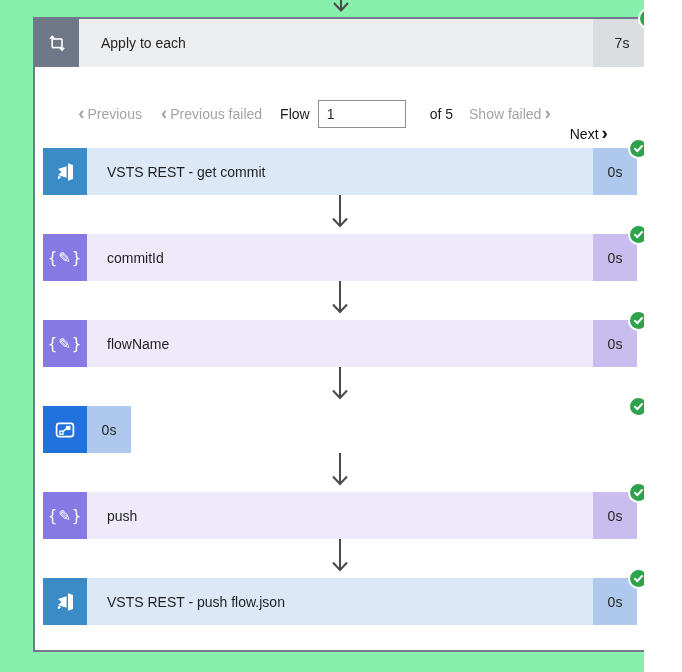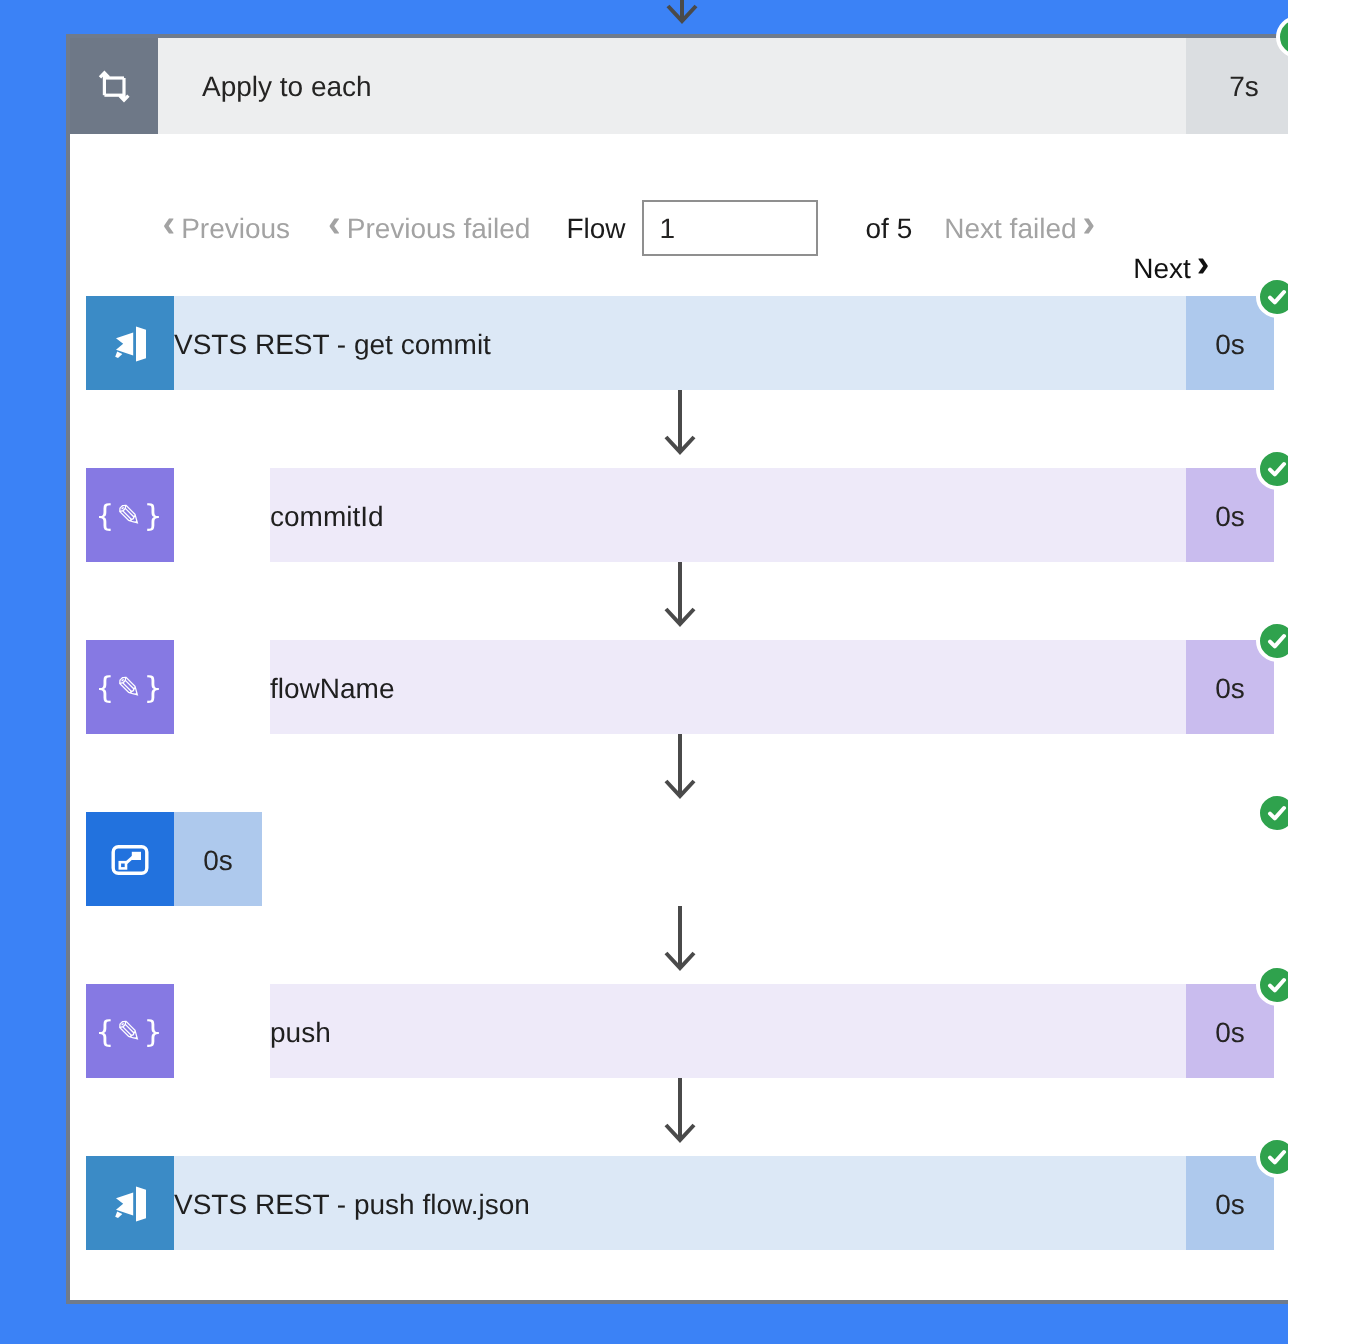--- a/index.html
+++ b/index.html
@@ -1,17 +1,17 @@
 <!DOCTYPE html>
 <html><head>
 <meta charset="utf-8">
 <style>
   html,body{margin:0;padding:0;}
   .stage{
-    width:644px;height:672px;background:#3b82f6;position:relative;overflow:hidden;
+    width:644px;height:672px;background:#86efac;position:relative;overflow:hidden;
     font-family:"Liberation Sans",sans-serif;-webkit-font-smoothing:antialiased;
   }
   
   .entry-arrow{position:absolute;left:331px;top:0;}
 
   
   .scope{
     position:absolute;left:33px;top:17px;width:620px;height:635px;
     background:#fff;border:2px solid #6F7B8C;box-sizing:border-box;
   }
@@ -40,28 +40,28 @@
     font-size:14px;font-family:"Liberation Sans",sans-serif;padding:0 8px;margin-left:8px;box-sizing:border-box;
   }
   .of-label{margin-left:24px;}
   .next-strong{font-weight:400;color:#111;margin-top:40px;}
   .next-strong .chev{font-weight:700;}
 
   
   .rows{padding:6px 14px 0 8px;}
   .action-row{position:relative;display:flex;height:47px;cursor:pointer;}
   .row-icon{width:44px;flex:none;display:flex;align-items:center;justify-content:center;}
-  .row-title{flex:1;display:flex;align-items:center;font-size:14px;color:#1f1f1f;}
+  .row-title{flex:1;display:flex;align-items:center;padding-left:20px;font-size:14px;color:#1f1f1f;}
   .row-duration{width:44px;flex:none;display:flex;align-items:center;justify-content:center;font-size:14px;color:#252423;}
   .ic-vsts{background:#3B8BC6;}
   .ic-flow{background:#2272DE;}
   .ic-var{background:#8679E3;}
   .bg-blue{background:#DCE8F6;}
   .dur-blue{background:#AEC9ED;}
-  .bg-purple{background:#EEEAF9;margin-left:48px;}
+  .bg-purple{background:#EEEAF9;}
   .dur-purple{background:#C9BCEE;}
   .var-glyph{color:#fff;font-size:15px;letter-spacing:1px;font-family:"DejaVu Sans","Liberation Sans",sans-serif;}
 
   .arrow-wrap{height:39px;display:flex;justify-content:center;align-items:flex-start;}
 </style>
 </head>
 <body>
 
 <div class="stage">
 
@@ -103,21 +103,21 @@
         <span>Previous</span>
       </span>
       <span class="pager-btn dim pager-gap">
         <span class="chev">‹</span>
         <span>Previous failed</span>
       </span>
       <span class="show-label">Flow</span>
       <input class="page-input" type="text" value="1" style="">
       <span class="of-label">of 5</span>
       <span class="pager-btn dim pager-gap">
-        <span>Next failed</span>
+        <span>Show failed</span>
         <span class="chev">›</span>
       </span>
       <span class="pager-btn pager-gap next-strong">
         <span>Next</span>
         <span class="chev">›</span>
       </span>
     </div>
 
     <div class="rows">
 

